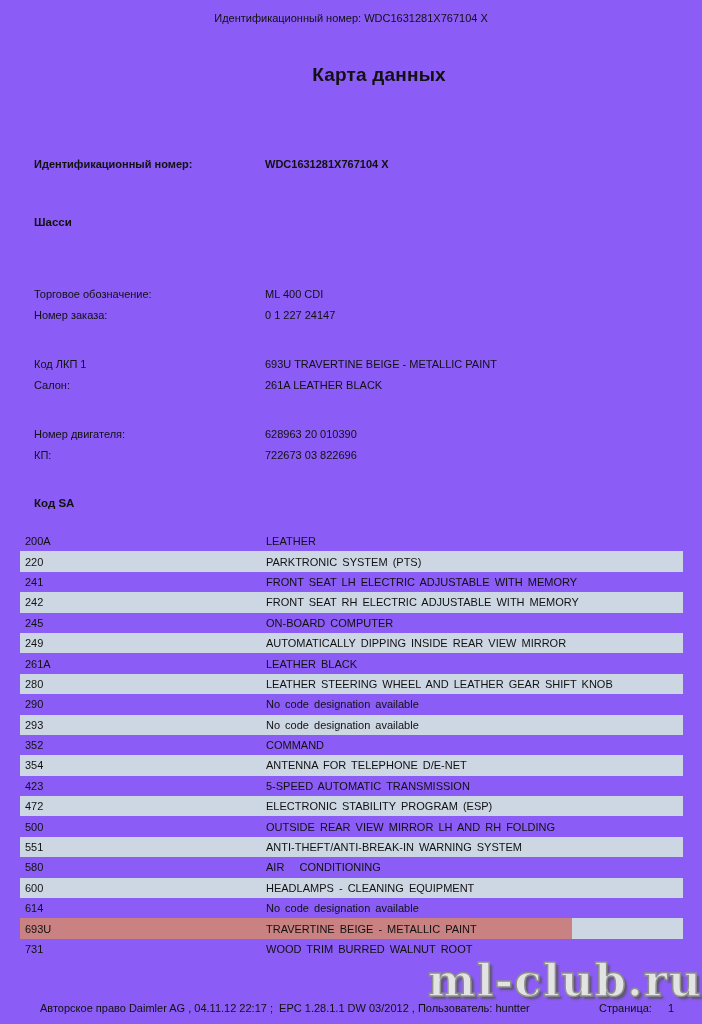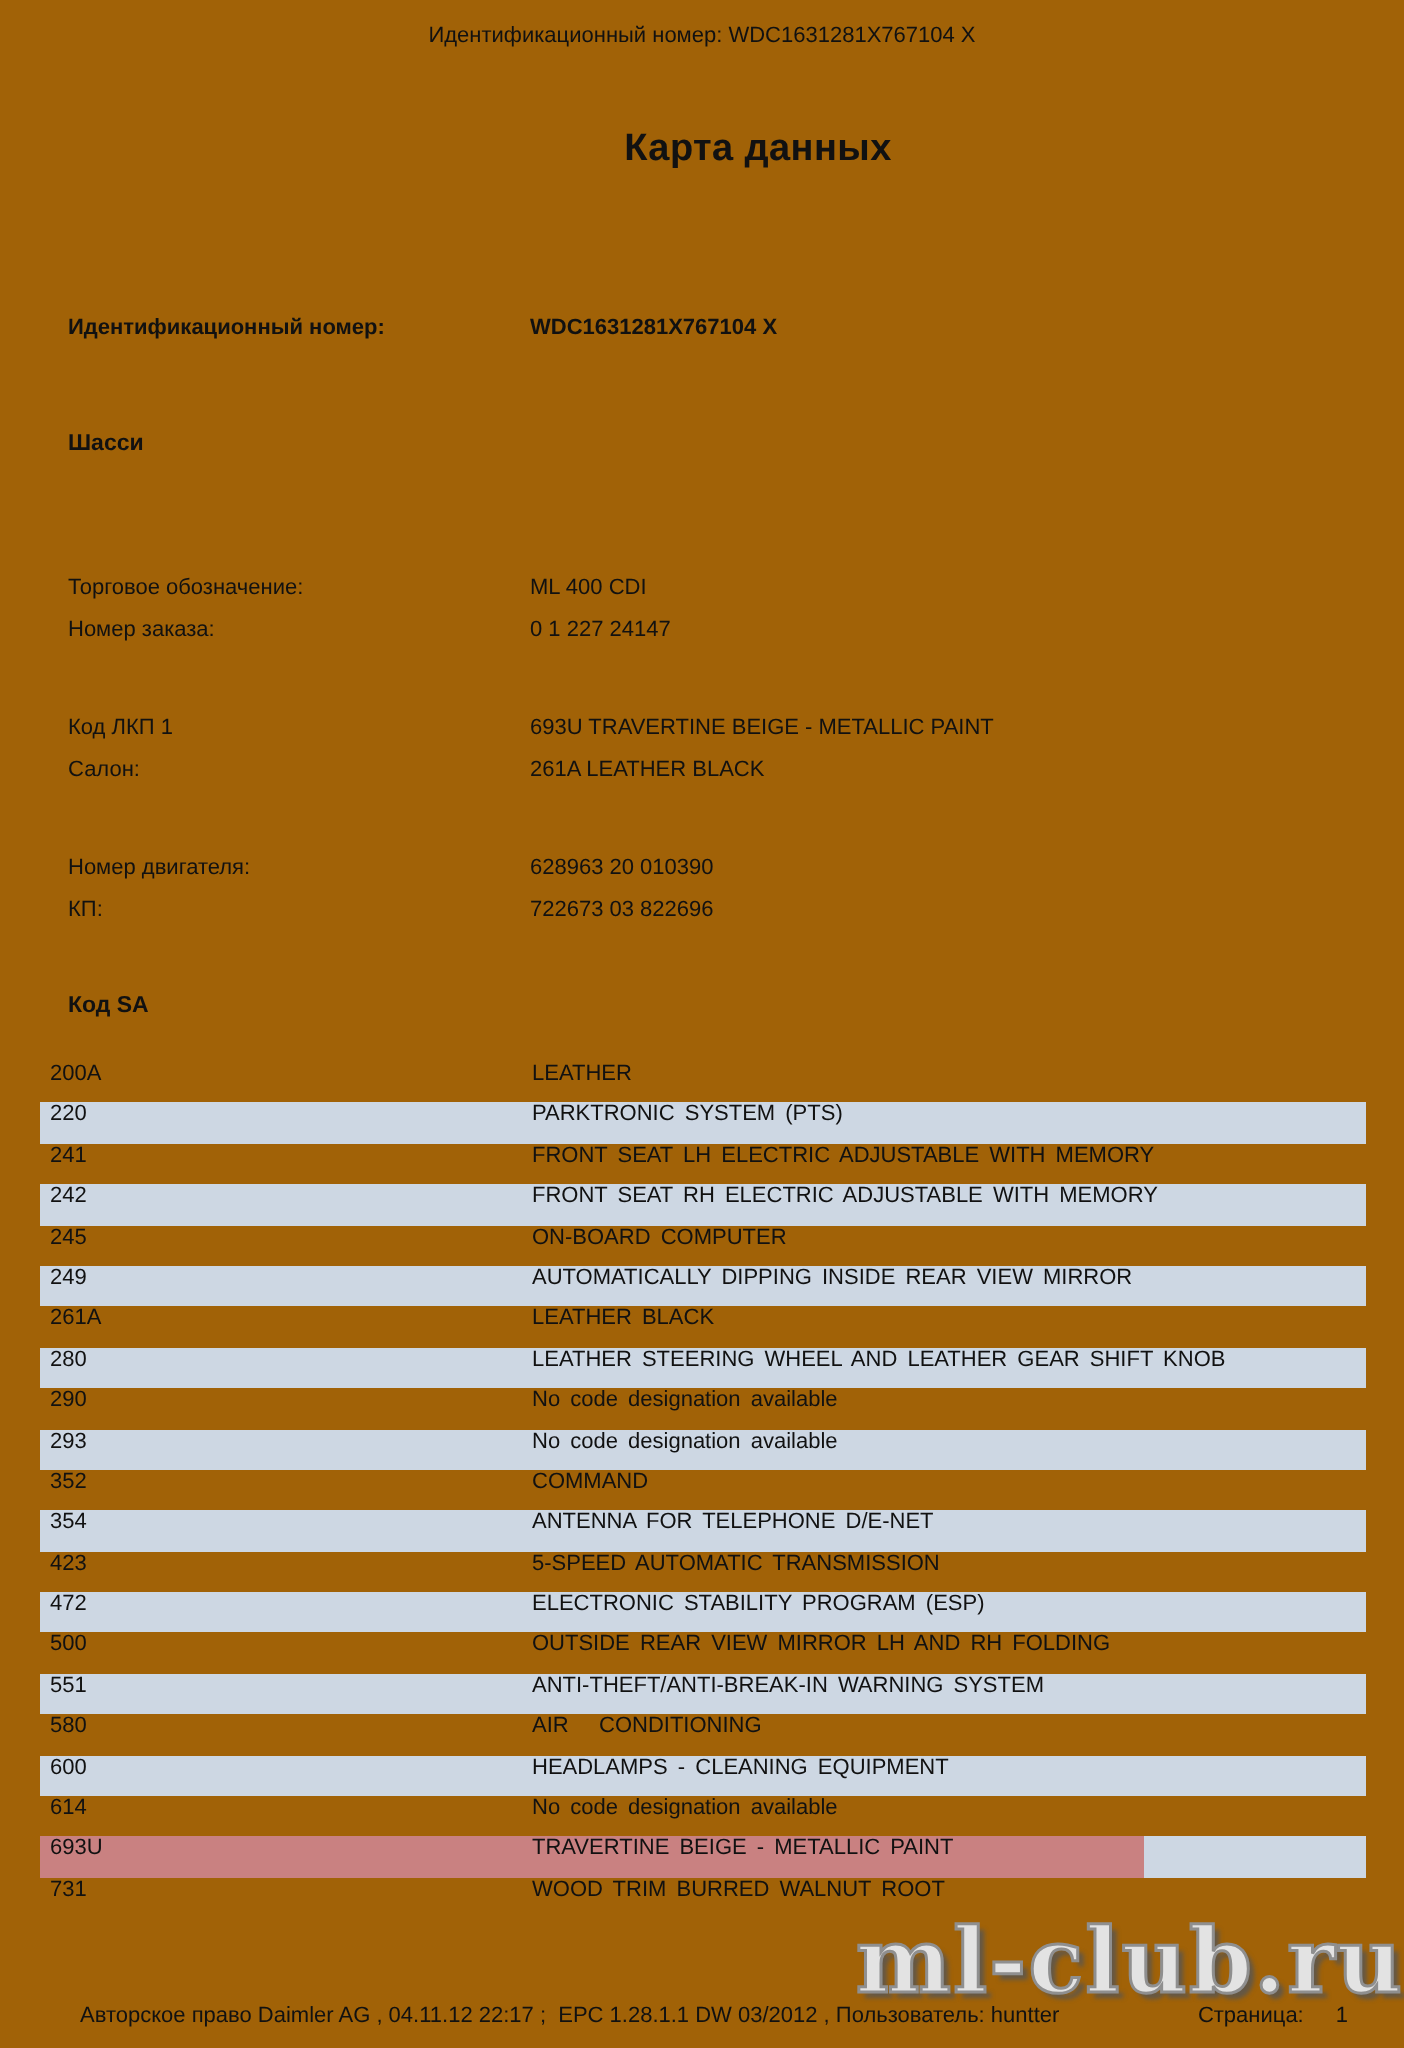--- a/index.html
+++ b/index.html
@@ -1,17 +1,17 @@
 <!DOCTYPE html>
 <html><head>
 <meta charset="utf-8">
 <style>
   html,body { margin:0; padding:0; background:#ffffff; }
   .page {
-    position:relative; width:702px; height:1024px; background:#a16207;
+    position:relative; width:702px; height:1024px; background:#8b5cf6;
     font-family:"Liberation Sans", sans-serif; font-size:11px; color:#111;
     overflow:hidden;
   }
   .top-line {
     position:absolute; top:12px; left:0; width:100%;
     text-align:center; font-size:11px; white-space:pre;
   }
   .title {
     position:absolute; top:64px; left:0; width:100%; margin:0;
     text-align:center; font-size:19px; font-weight:bold; letter-spacing:0.2px;padding-left:28px;
@@ -19,21 +19,21 @@
   .id-row { position:absolute; top:158px; left:34px; white-space:pre; }
   .lbl { display:inline-block; width:231px; white-space:pre; }
   .b { font-weight:bold; }
   .section { position:absolute; left:34px; font-weight:bold; font-size:11.5px; }
   .sec-chassis { top:216px; }
   .sec-sa { top:497px; }
   .info-groups { position:absolute; top:255px; left:34px; right:0; }
   .info-group { margin-bottom:20px;margin-top:29px; }
   .info-row { height:20.5px; line-height:20.5px; white-space:pre; }
   .sa-table { position:absolute; top:531px; left:20px; width:663px; }
-  .sa-row { position:relative; height:20.4px; display:flex; }
+  .sa-row { position:relative; height:20.4px; display:flex; align-items:center; }
   .sa-row.shaded, .sa-row.highlight { background:var(--shade, #cdd7e3); }
   .sa-row .code { position:relative; z-index:1; width:241px; padding-left:5px; flex:0 0 auto; }
   .sa-row .desc { position:relative; z-index:1; white-space:pre; word-spacing:2px; }
   .red-band { position:absolute; left:0; top:0; bottom:0; width:552px; background:var(--hilite, #c98181); }
   .footer {
     position:absolute; top:1002px; left:40px; right:28px;
     display:flex; justify-content:space-between; font-size:11px;
   }
   .f-left { white-space:pre; }
   .f-right { white-space:pre; }

